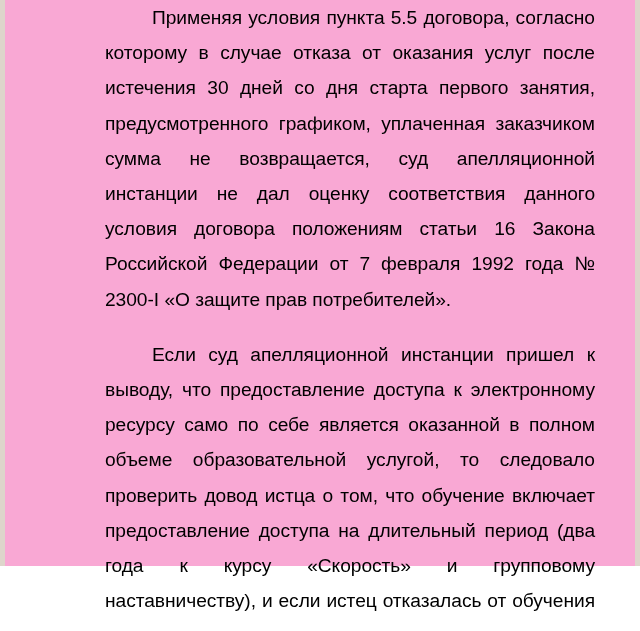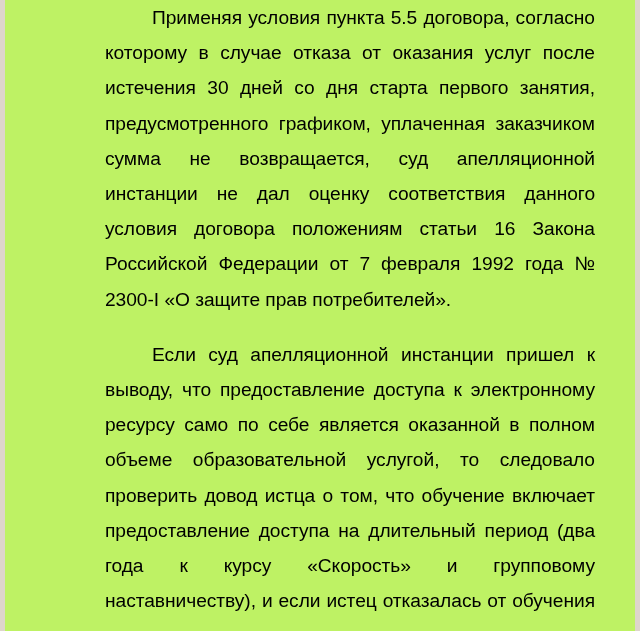--- a/index.html
+++ b/index.html
@@ -9,22 +9,22 @@
   body {
     width: 640px;
     height: 631px;
     background: #ffffff;
     font-family: "Liberation Sans", sans-serif;
     overflow: hidden;
   }
   .page {
     position: relative;
     width: 640px;
-    height: 631px;
-    background: #bef264;
+    height: 566px;
+    background: #f9a8d4;
     box-sizing: border-box;
   }
   .gutter {
     position: absolute;
     top: 0;
     bottom: 0;
     width: 5px;
     background: #ded5cb;
   }
   .gutter-left { left: 0; }

